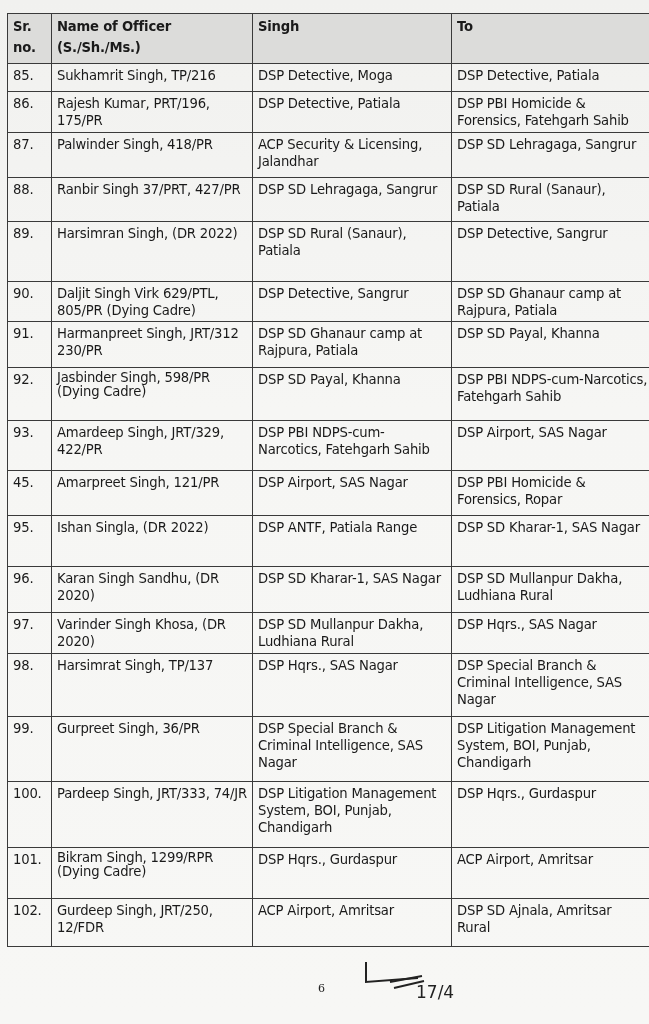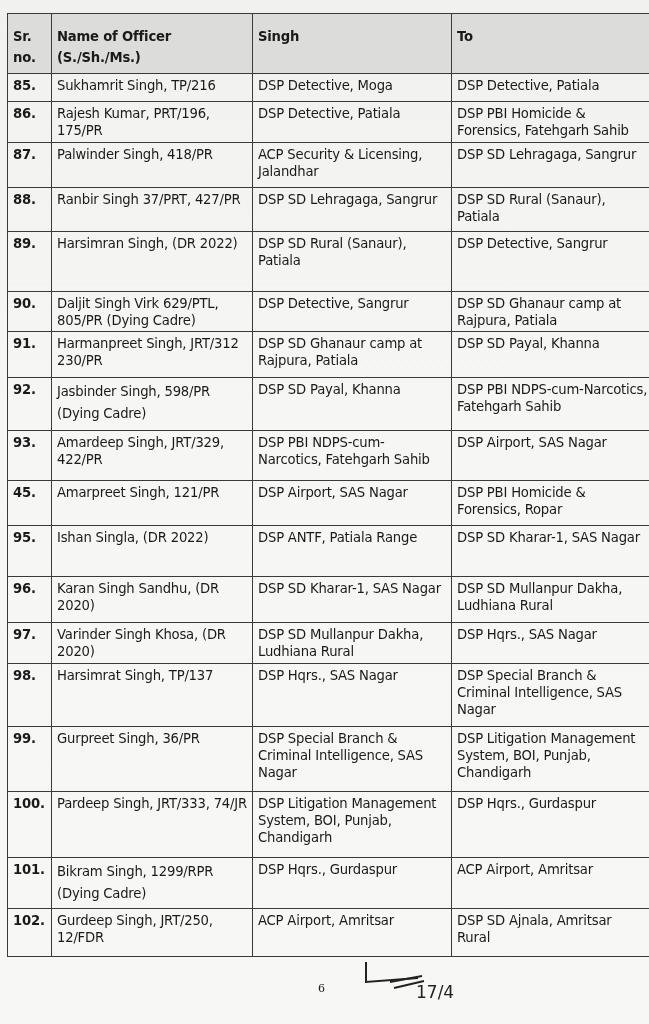--- a/index.html
+++ b/index.html
@@ -28,28 +28,28 @@
       vertical-align: top;
       text-align: left;
       padding: 3px 4px 2px 5px;
       word-wrap: break-word;
     }
     table.transfers thead th {
       background: #dcdcda;
       font-weight: bold;
       height: 45px;
       line-height: 21px;
-      padding-top: 12px;
+      padding-top: 2px;
     }
     col.c-sr { width: 44px; }
     col.c-name { width: 201px; }
     col.c-from { width: 199px; }
     col.c-to { width: 201px; }
-    td.sr { padding-left: 4px; font-weight: bold; }
-    .name-wide { line-height: 22px; }
+    td.sr { padding-left: 4px; }
+    .name-wide { line-height: 14px; }
     .footer-page {
       position: absolute; left: 318px; top: 982px;
       font-family: "DejaVu Serif", serif; font-size: 11px; color: #222;
     }
     .signature {
       position: absolute; left: 360px; top: 958px; width: 110px; height: 50px;
     }
   </style>
 </head>
 <body>

